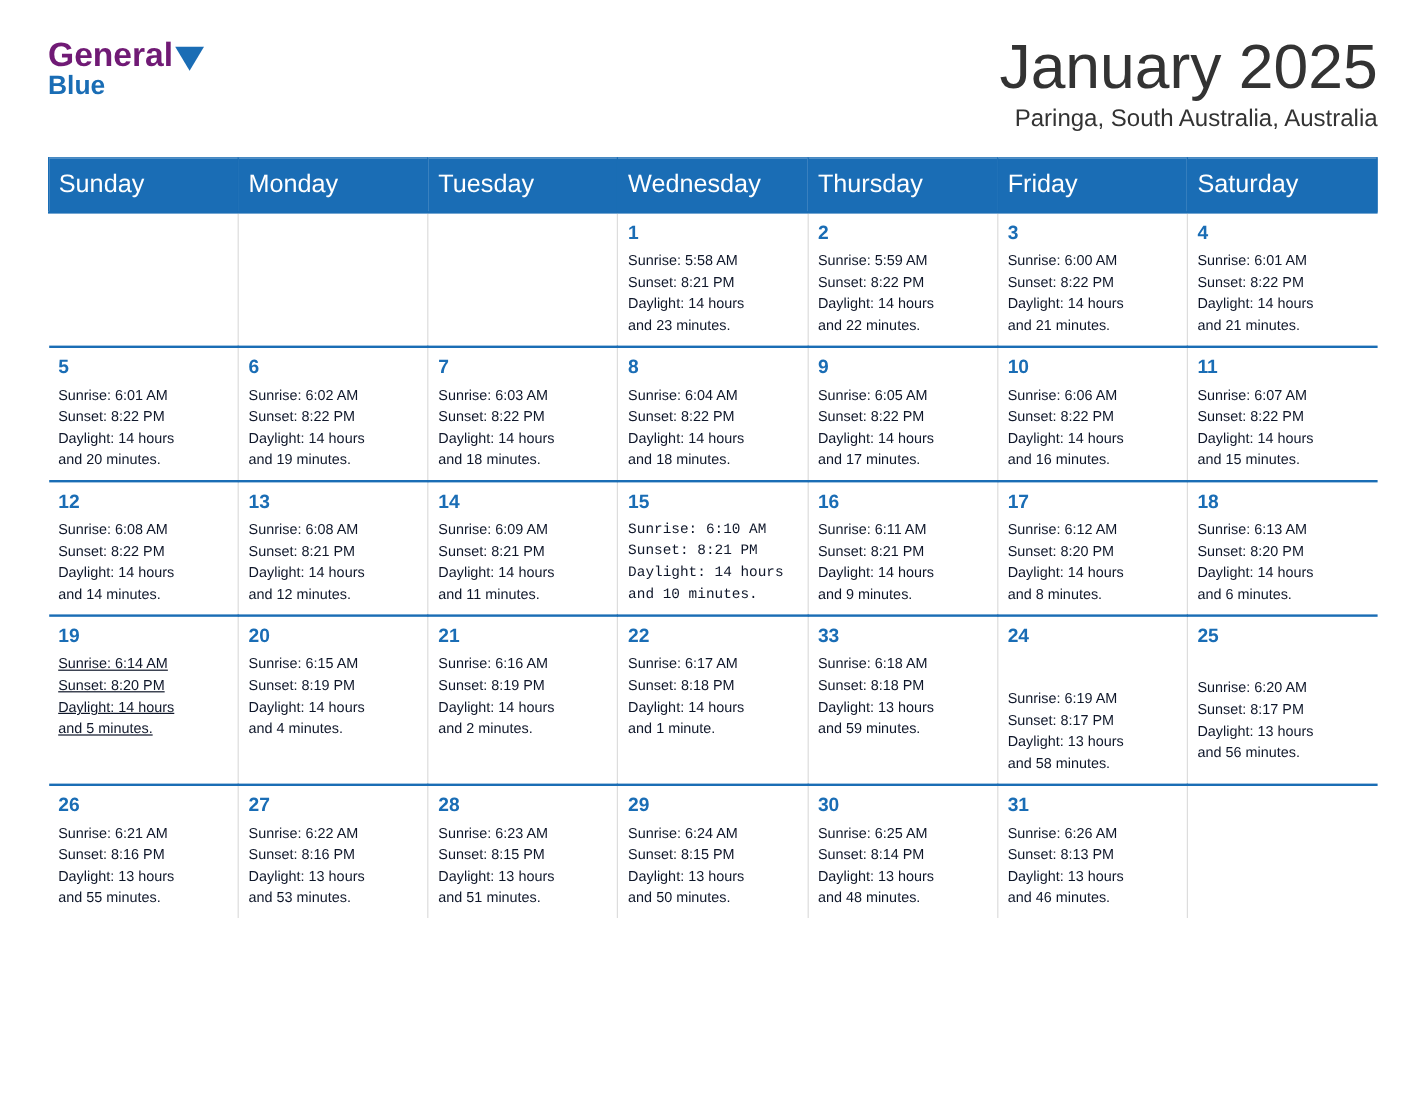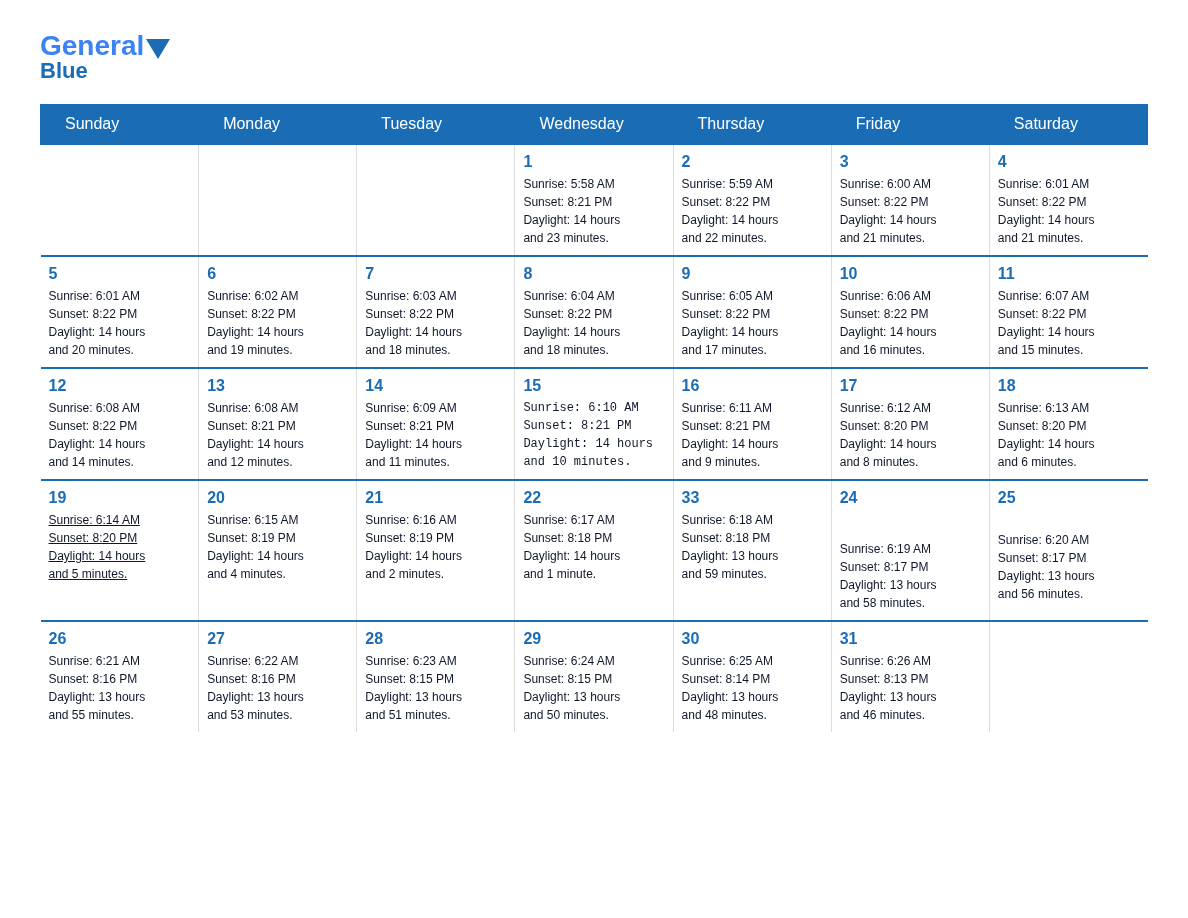--- a/index.html
+++ b/index.html
@@ -12,21 +12,21 @@
     }
     .header {
       display: flex;
       justify-content: space-between;
       align-items: flex-start;
       margin-bottom: 20px;
     }
     .logo-text {
       font-size: 28px;
       font-weight: bold;
-      color: #3b82f6;
+      color: #701a75;
     }
     .logo-triangle {
       width: 0;
       height: 0;
       border-left: 12px solid transparent;
       border-right: 12px solid transparent;
       border-top: 20px solid #1a6db5;
       margin-left: 2px;
       margin-top: 6px;
       display: inline-block;
@@ -63,23 +63,23 @@
     table {
       width: 100%;
       border-collapse: collapse;
       table-layout: fixed;
     }
     thead tr {
       background-color: #1a6db5;
     }
     thead th {
       color: #fff;
-      font-size: 16px;
+      font-size: 21px;
       font-weight: normal;
-      padding: 10px 24px;
+      padding: 10px 8px;
       text-align: left;
       border: 1px solid #1a6db5;
     }
     tbody tr {
       border-top: 2px solid #1a6db5;
     }
     tbody td {
       vertical-align: top;
       padding: 8px;
       border-left: 1px solid #ddd;
@@ -112,20 +112,24 @@
 </head>
 <body>
 
 <div class="header">
   <div class="logo-wrapper">
     <div class="logo-top-row">
       <span class="logo-text">General</span>
       <span class="logo-triangle"></span>
     </div>
     <span class="logo-sub">Blue</span>
+  </div>
+  <div class="title-section">
+    <div class="month-title">January 2025</div>
+    <div class="location">Paringa, South Australia, Australia</div>
   </div>
 </div>
 
 <table>
   <thead>
     <tr>
     <th>Sunday</th>
         <th>Monday</th>
         <th>Tuesday</th>
         <th>Wednesday</th>

